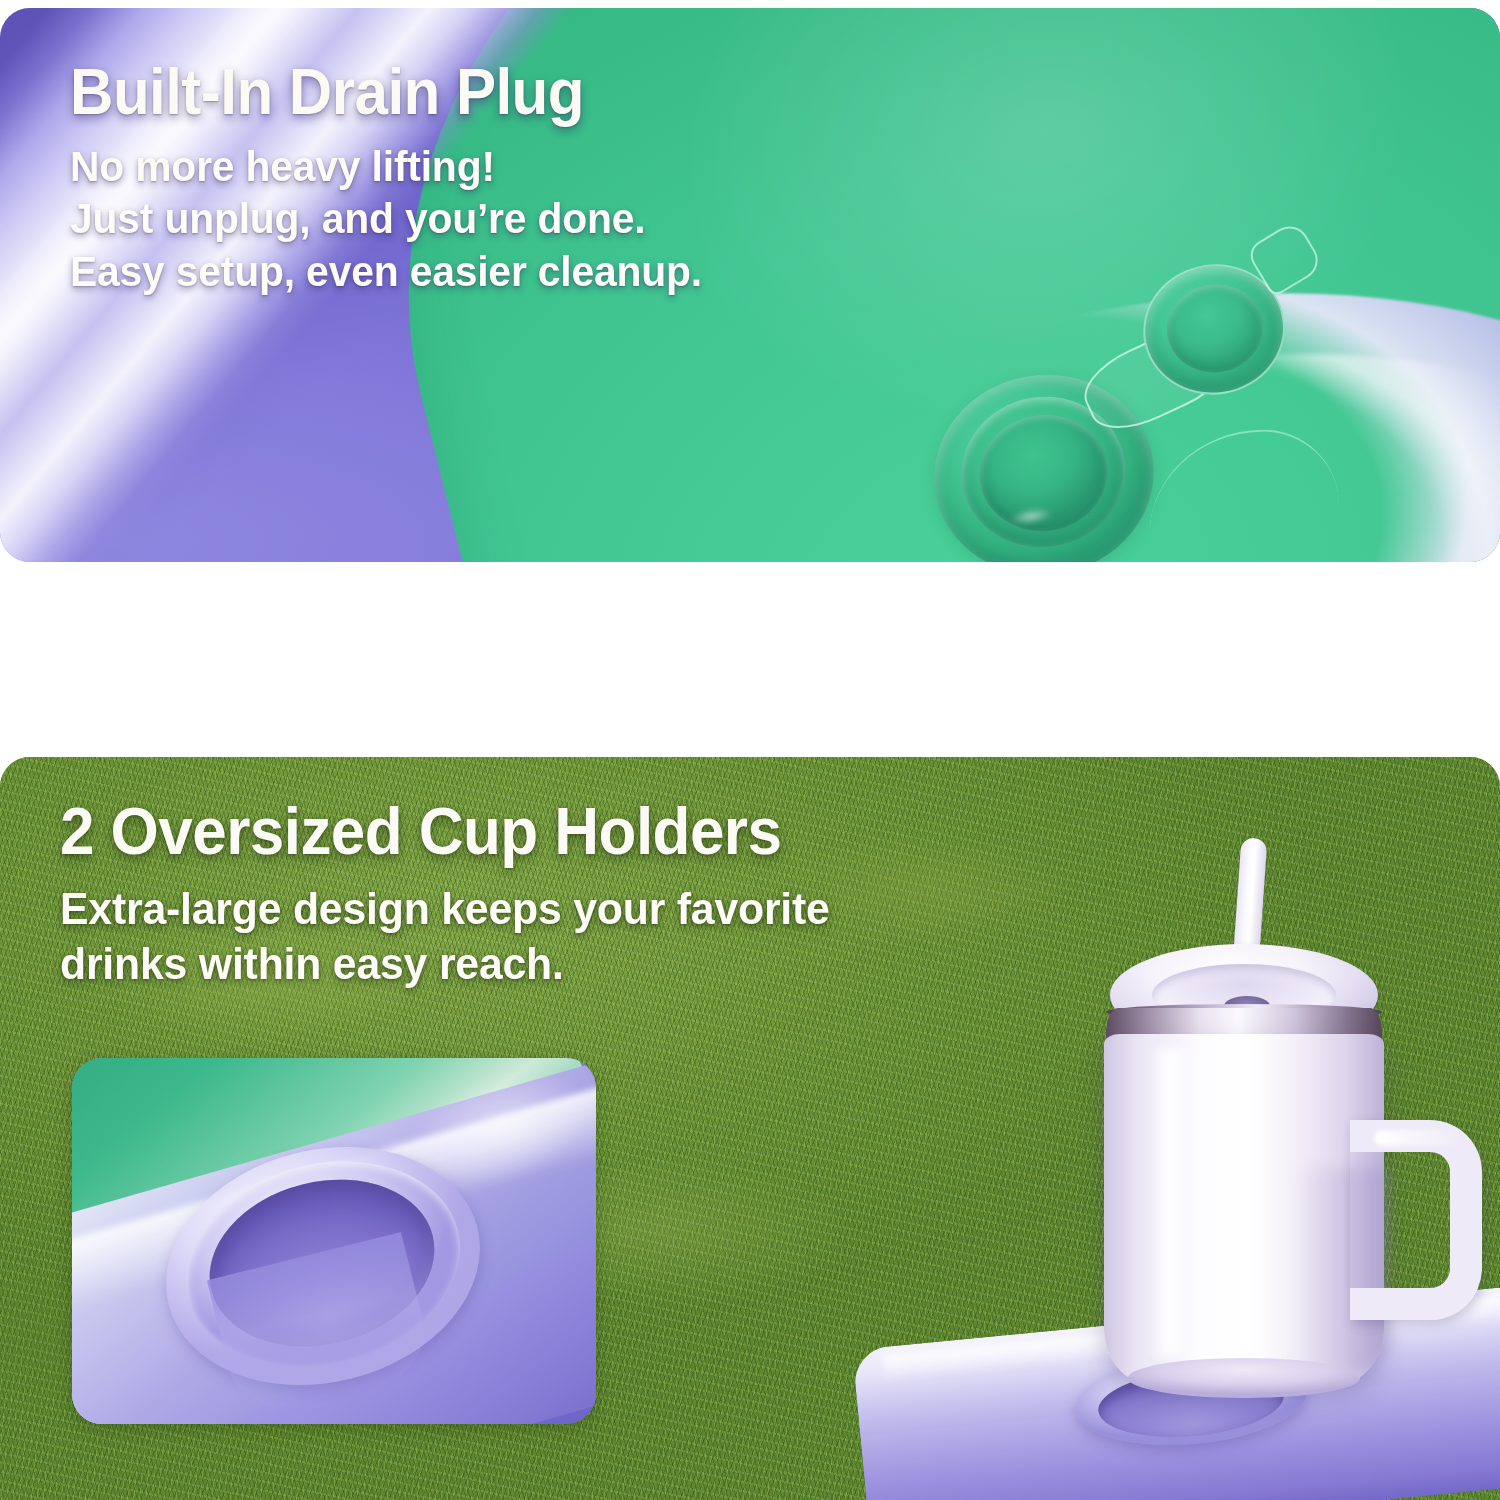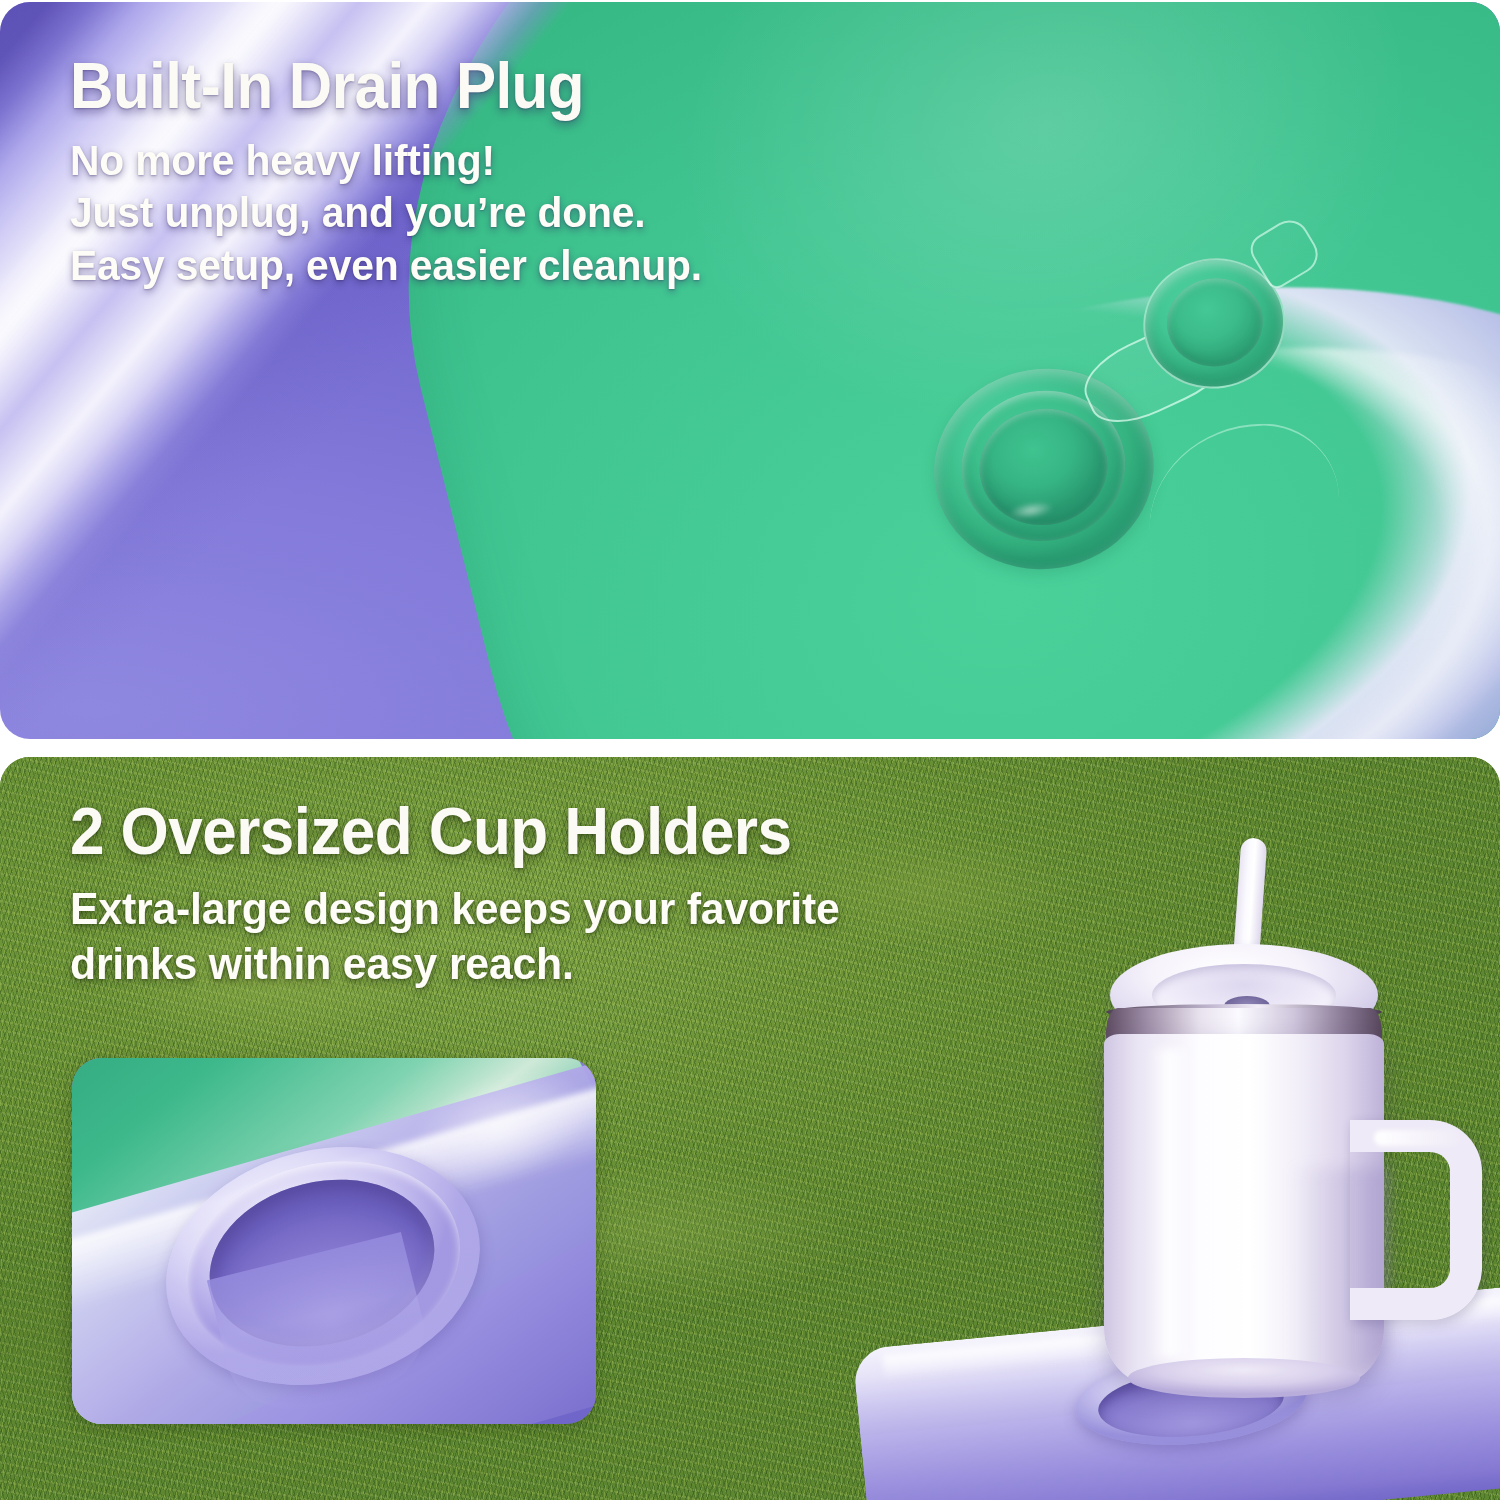--- a/index.html
+++ b/index.html
@@ -3,21 +3,21 @@
 <meta charset="utf-8">
 <style>
   * { margin:0; padding:0; box-sizing:border-box; }
   html,body { width:1500px; height:1500px; background:#ffffff; overflow:hidden; }
   body { font-family:"Liberation Sans","DejaVu Sans",sans-serif; }
 
   #infographic { position:relative; width:1500px; height:1500px; background:#ffffff; }
 
   
   .panel { position:absolute; left:0; width:1500px; overflow:hidden; }
-  #panel-drain   { top:2px;    height:737px; border-radius:30px; }
+  #panel-drain   { top:8px;    height:554px; border-radius:30px; }
   #panel-holders { top:757px; height:743px; border-radius:30px 30px 0 0; }
 
   
   .pool-scene { position:absolute; inset:0; }
 
   
   .wall-base{
     position:absolute; inset:0;
     background:
       radial-gradient(130% 110% at 6% 96%, #8f88e0 0%, #837ada 28%, #7268cf 56%, #6a5fc8 100%);
@@ -309,21 +309,21 @@
     filter:blur(2px);
   }
   .tm-base{
     position:absolute; left:36px; top:520px; width:232px; height:40px; border-radius:50%;
     background:radial-gradient(60% 60% at 50% 30%, #efeaf7 0%, #d9d1ec 60%, #b9aedb 100%);
   }
 
   
   .txtblock{ position:absolute; z-index:40; }
   #drain-text   { left:70px; top:52px;  width:1060px; }
-  #holders-text { left:70px; top:798px; width:1060px; }
+  #holders-text { left:60px; top:798px; width:1060px; }
 
   .headline{
     font-size:64px; font-weight:700; color:#fbfaf4;
     letter-spacing:-.6px; line-height:1.0;
     text-shadow:0 4px 10px rgba(42,30,90,.45), 0 1px 2px rgba(42,30,90,.35);
     transform:scaleX(.94); transform-origin:left center;
     white-space:nowrap;
   }
   .sub{
     margin-top:16px;

